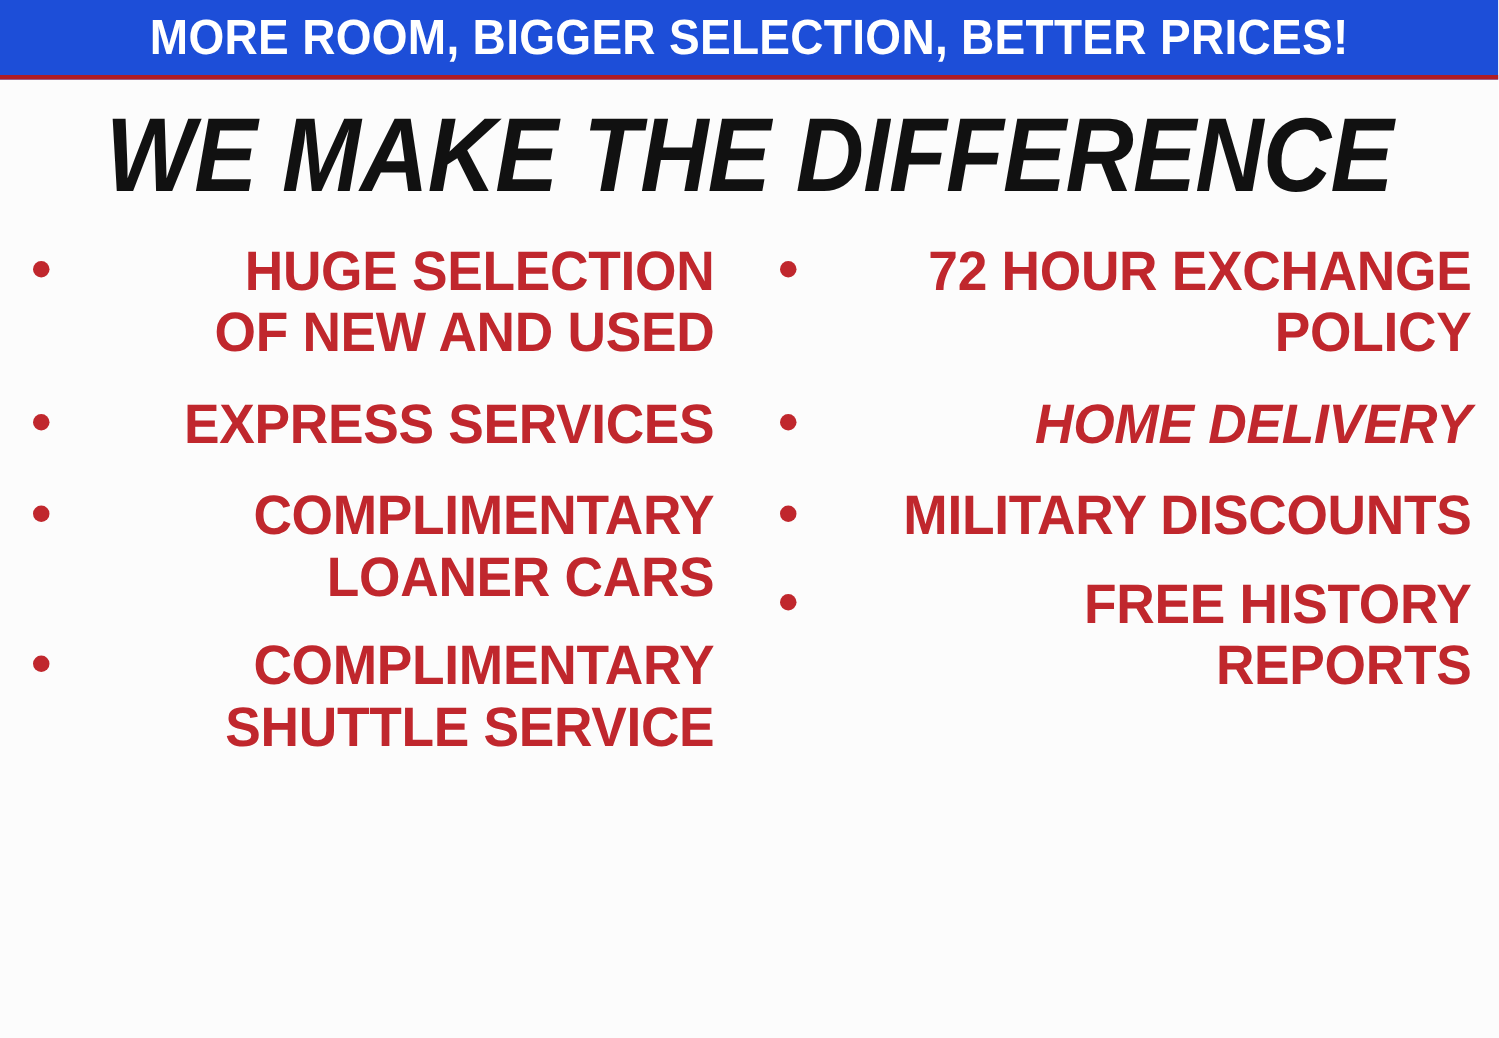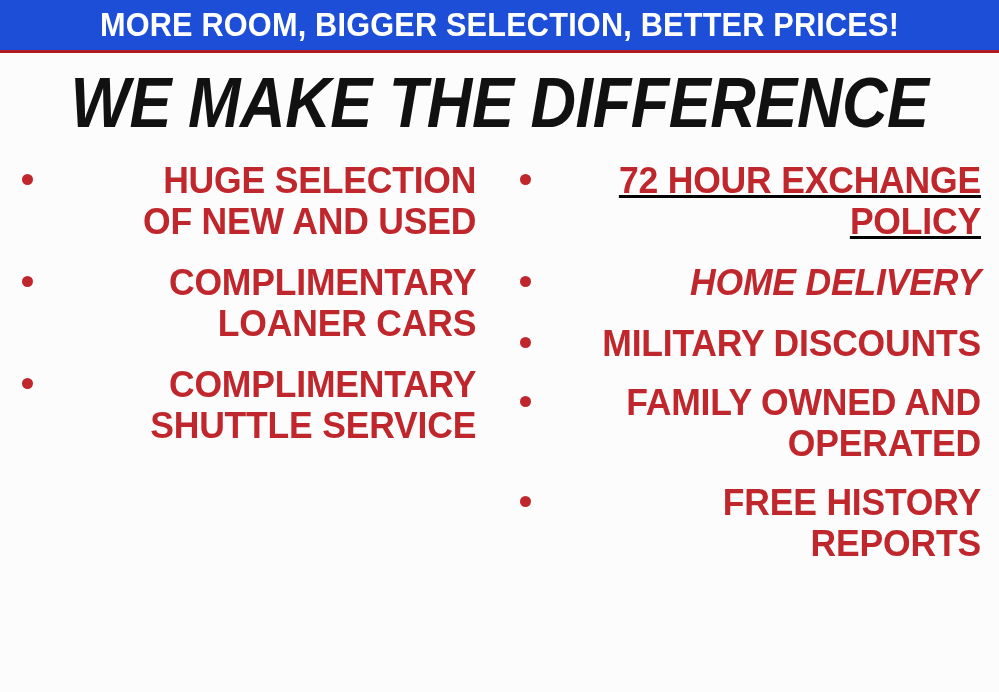--- a/index.html
+++ b/index.html
@@ -100,41 +100,45 @@
     transform-origin: 0 50%;
     white-space: pre-line;
   }
 
   
   .col-left  .bullet-item:nth-child(1) { margin-bottom: 20px; }
   .col-left  .bullet-item:nth-child(2) { margin-bottom: 20px; }
   .col-left  .bullet-item:nth-child(3) { margin-bottom: 18px; }
   .col-left  .bullet-item:nth-child(4) { margin-bottom: 18px; }
 
-  .col-right .bullet-item:nth-child(1) { margin-bottom: 20px; text-decoration: underline; }
+  .col-right .bullet-item:nth-child(1) { margin-bottom: 20px; }
   .col-right .bullet-item:nth-child(2) { margin-bottom: 20px; font-style: italic; }
   .col-right .bullet-item:nth-child(3) { margin-bottom: 18px; }
   .col-right .bullet-item:nth-child(4) { margin-bottom: 18px; }
 </style>
 </head>
 <body>
 
 <div id="poster">
 
   <div class="banner">
     <div class="banner-text">MORE ROOM, BIGGER SELECTION, BETTER PRICES!</div>
   </div>
 
   <div class="headline">WE MAKE THE DIFFERENCE</div>
 
   <div class="col col-left">
     <div class="bullet-item">
       <span class="bullet-dot"></span>
       <span class="bullet-text">HUGE SELECTION
 OF NEW AND USED</span>
+    </div>
+    <div class="bullet-item">
+      <span class="bullet-dot"></span>
+      <span class="bullet-text">EXPRESS SERVICES</span>
     </div>
     <div class="bullet-item">
       <span class="bullet-dot"></span>
       <span class="bullet-text">COMPLIMENTARY
 LOANER CARS</span>
     </div>
     <div class="bullet-item">
       <span class="bullet-dot"></span>
       <span class="bullet-text">COMPLIMENTARY
 SHUTTLE SERVICE</span>
@@ -150,23 +154,18 @@
     <div class="bullet-item">
       <span class="bullet-dot"></span>
       <span class="bullet-text">HOME DELIVERY</span>
     </div>
     <div class="bullet-item">
       <span class="bullet-dot"></span>
       <span class="bullet-text">MILITARY DISCOUNTS</span>
     </div>
     <div class="bullet-item">
       <span class="bullet-dot"></span>
-      <span class="bullet-text">FAMILY OWNED AND
-OPERATED</span>
-    </div>
-    <div class="bullet-item">
-      <span class="bullet-dot"></span>
       <span class="bullet-text">FREE HISTORY
 REPORTS</span>
     </div>
   </div>
 
 </div>
 
 </body></html>

